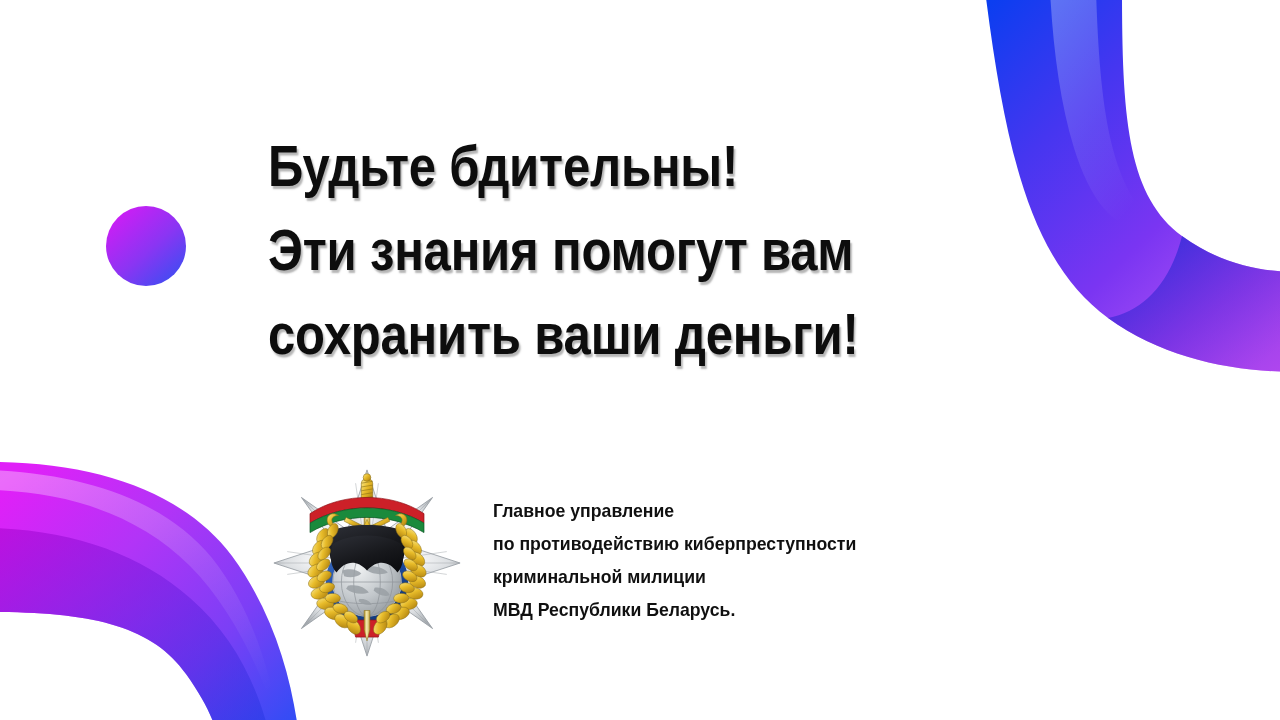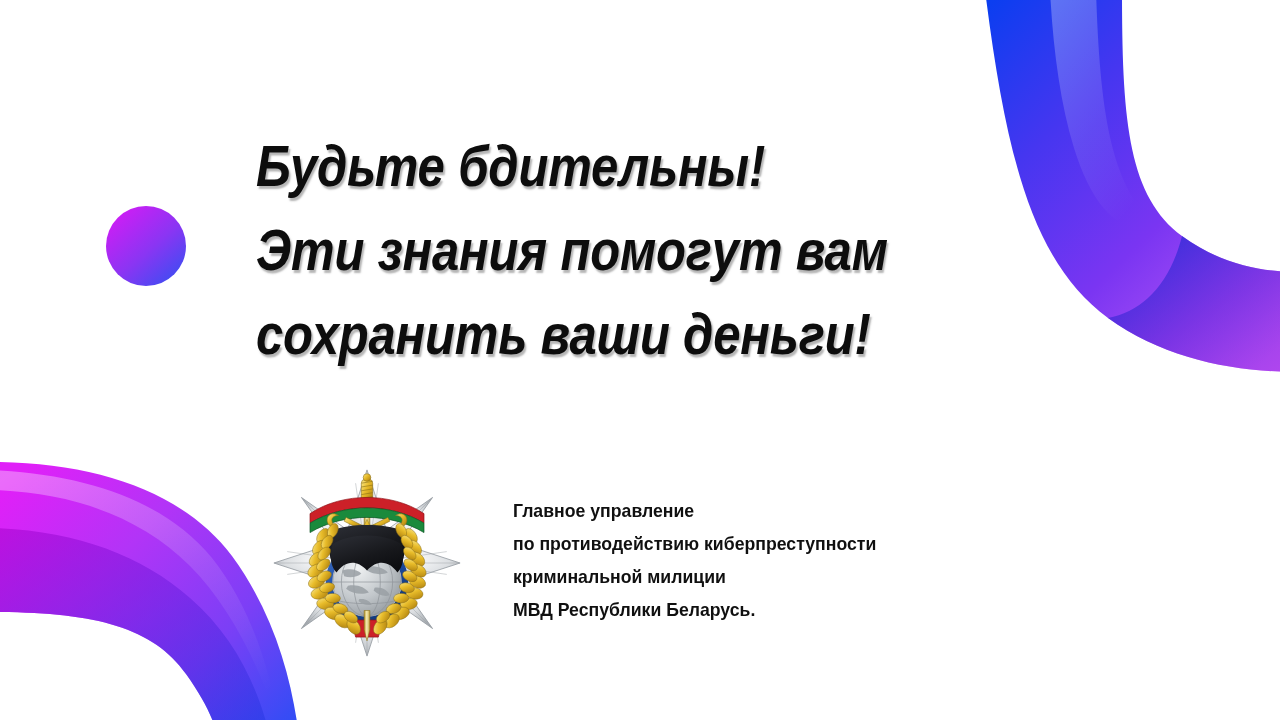--- a/index.html
+++ b/index.html
@@ -25,24 +25,23 @@
     left: 0;
     top: 0;
     width: 1280px;
     height: 720px;
     pointer-events: none;
   }
 
   
   .headline {
     position: absolute;
-    left: 256px;
+    left: 268px;
     top: 124px;
     width: 720px;
-    font-style: italic;
   }
   .headline-line {
     font-family: "Liberation Sans Narrow", "Liberation Sans", sans-serif;
     font-weight: 700;
     font-size: 57px;
     line-height: 84px;
     letter-spacing: -0.2px;
     color: #0d0d0d;
     white-space: nowrap;
     transform: scaleX(0.86);
@@ -50,21 +49,20 @@
     text-shadow: 2px 3px 2px rgba(120,120,120,0.55);
   }
 
   
   .footer {
     position: absolute;
     left: 272px;
     top: 468px;
     display: flex;
     align-items: flex-start;
-    gap: 20px;
   }
   .emblem-wrap {
     width: 190px;
     height: 190px;
     flex: 0 0 190px;
   }
   .org-text {
     margin-left: 31px;
     padding-top: 26px;
   }

